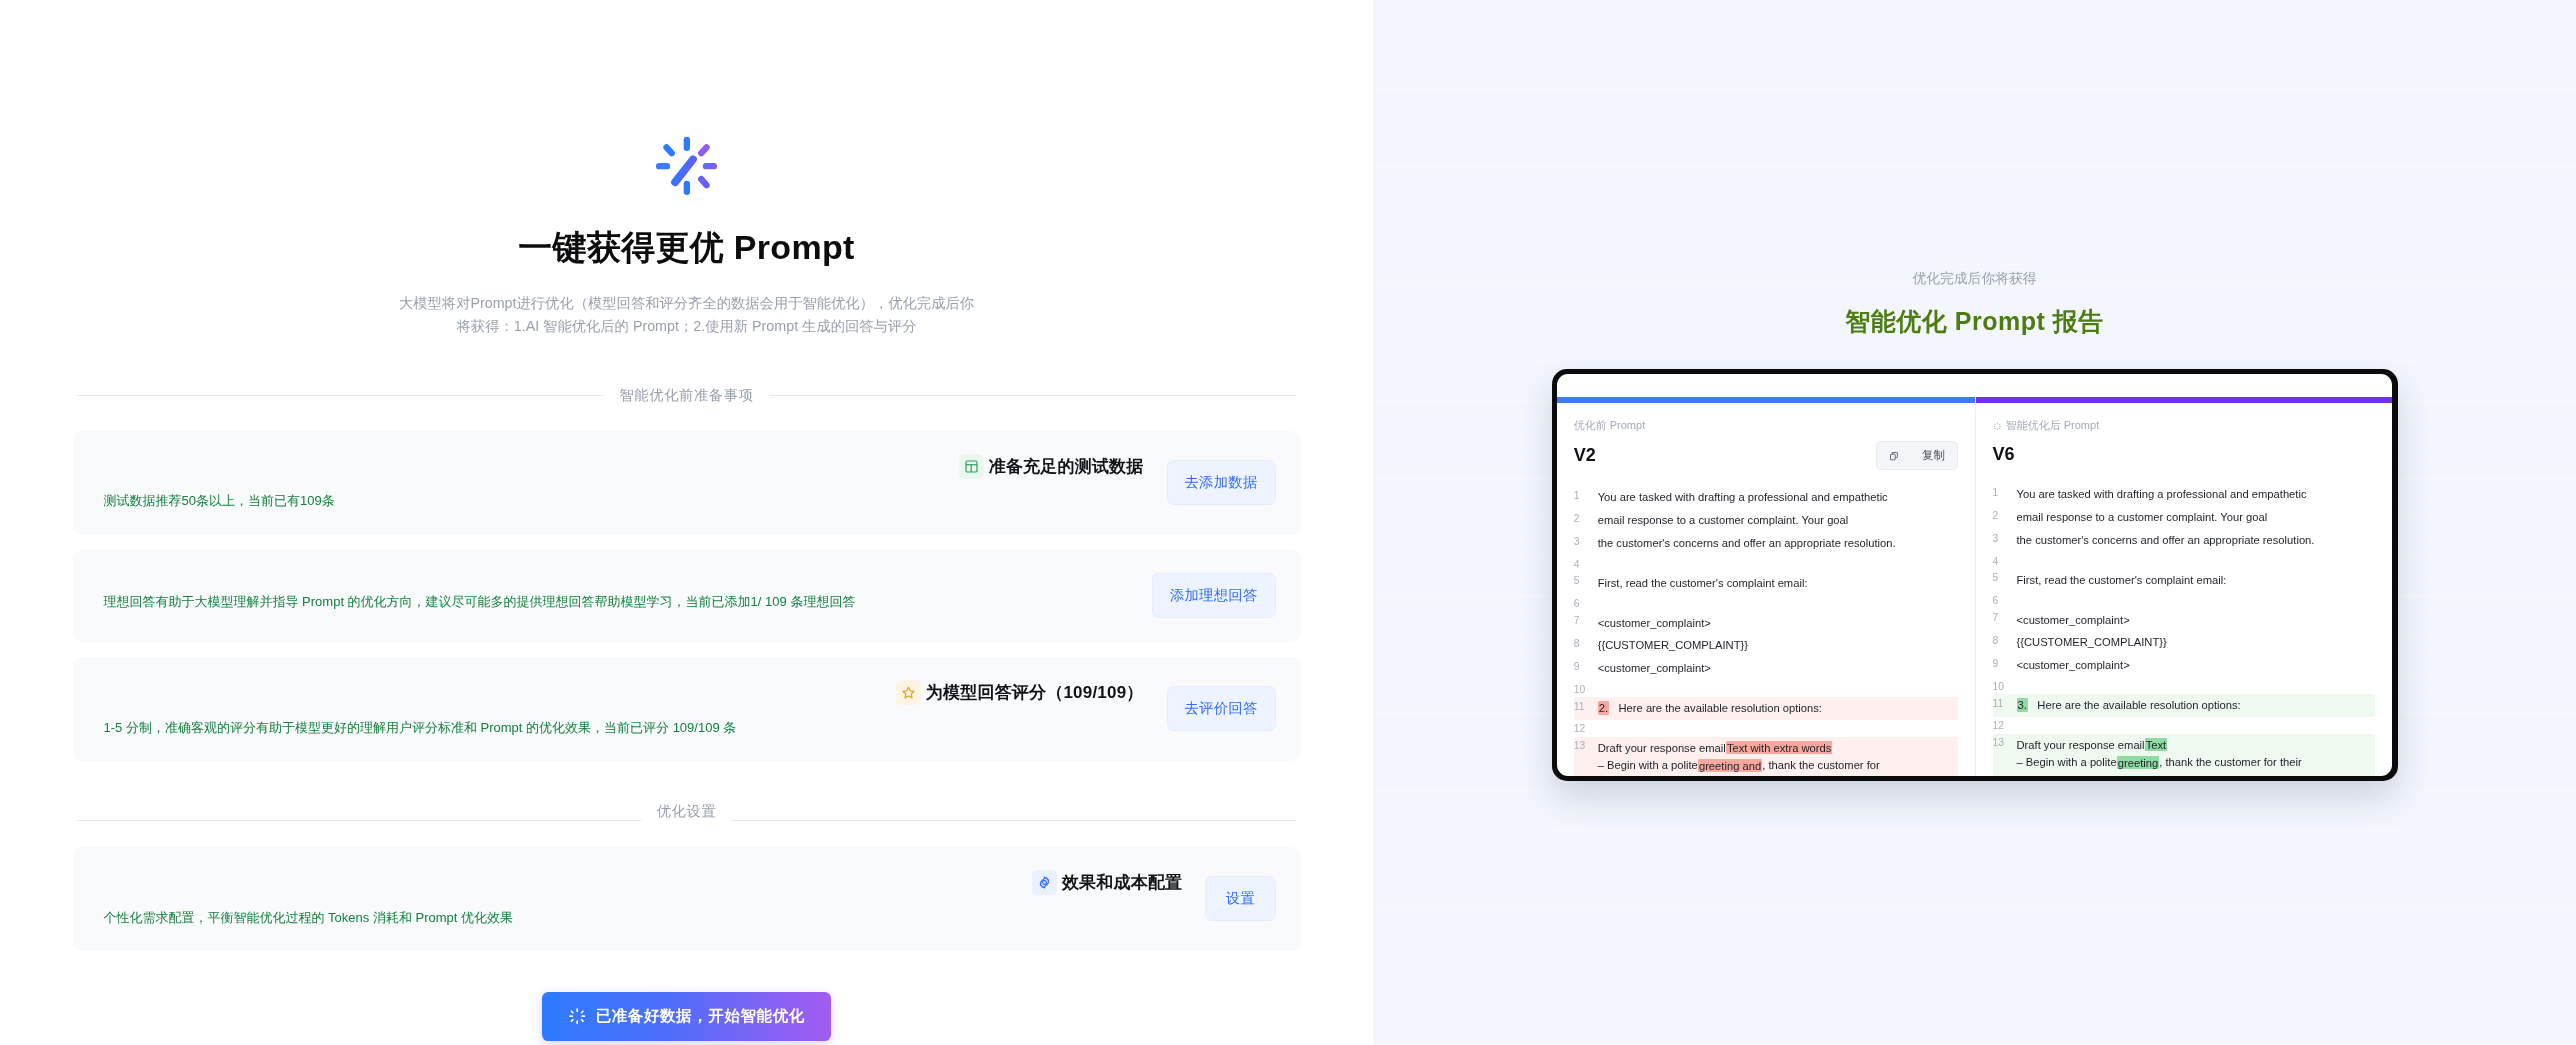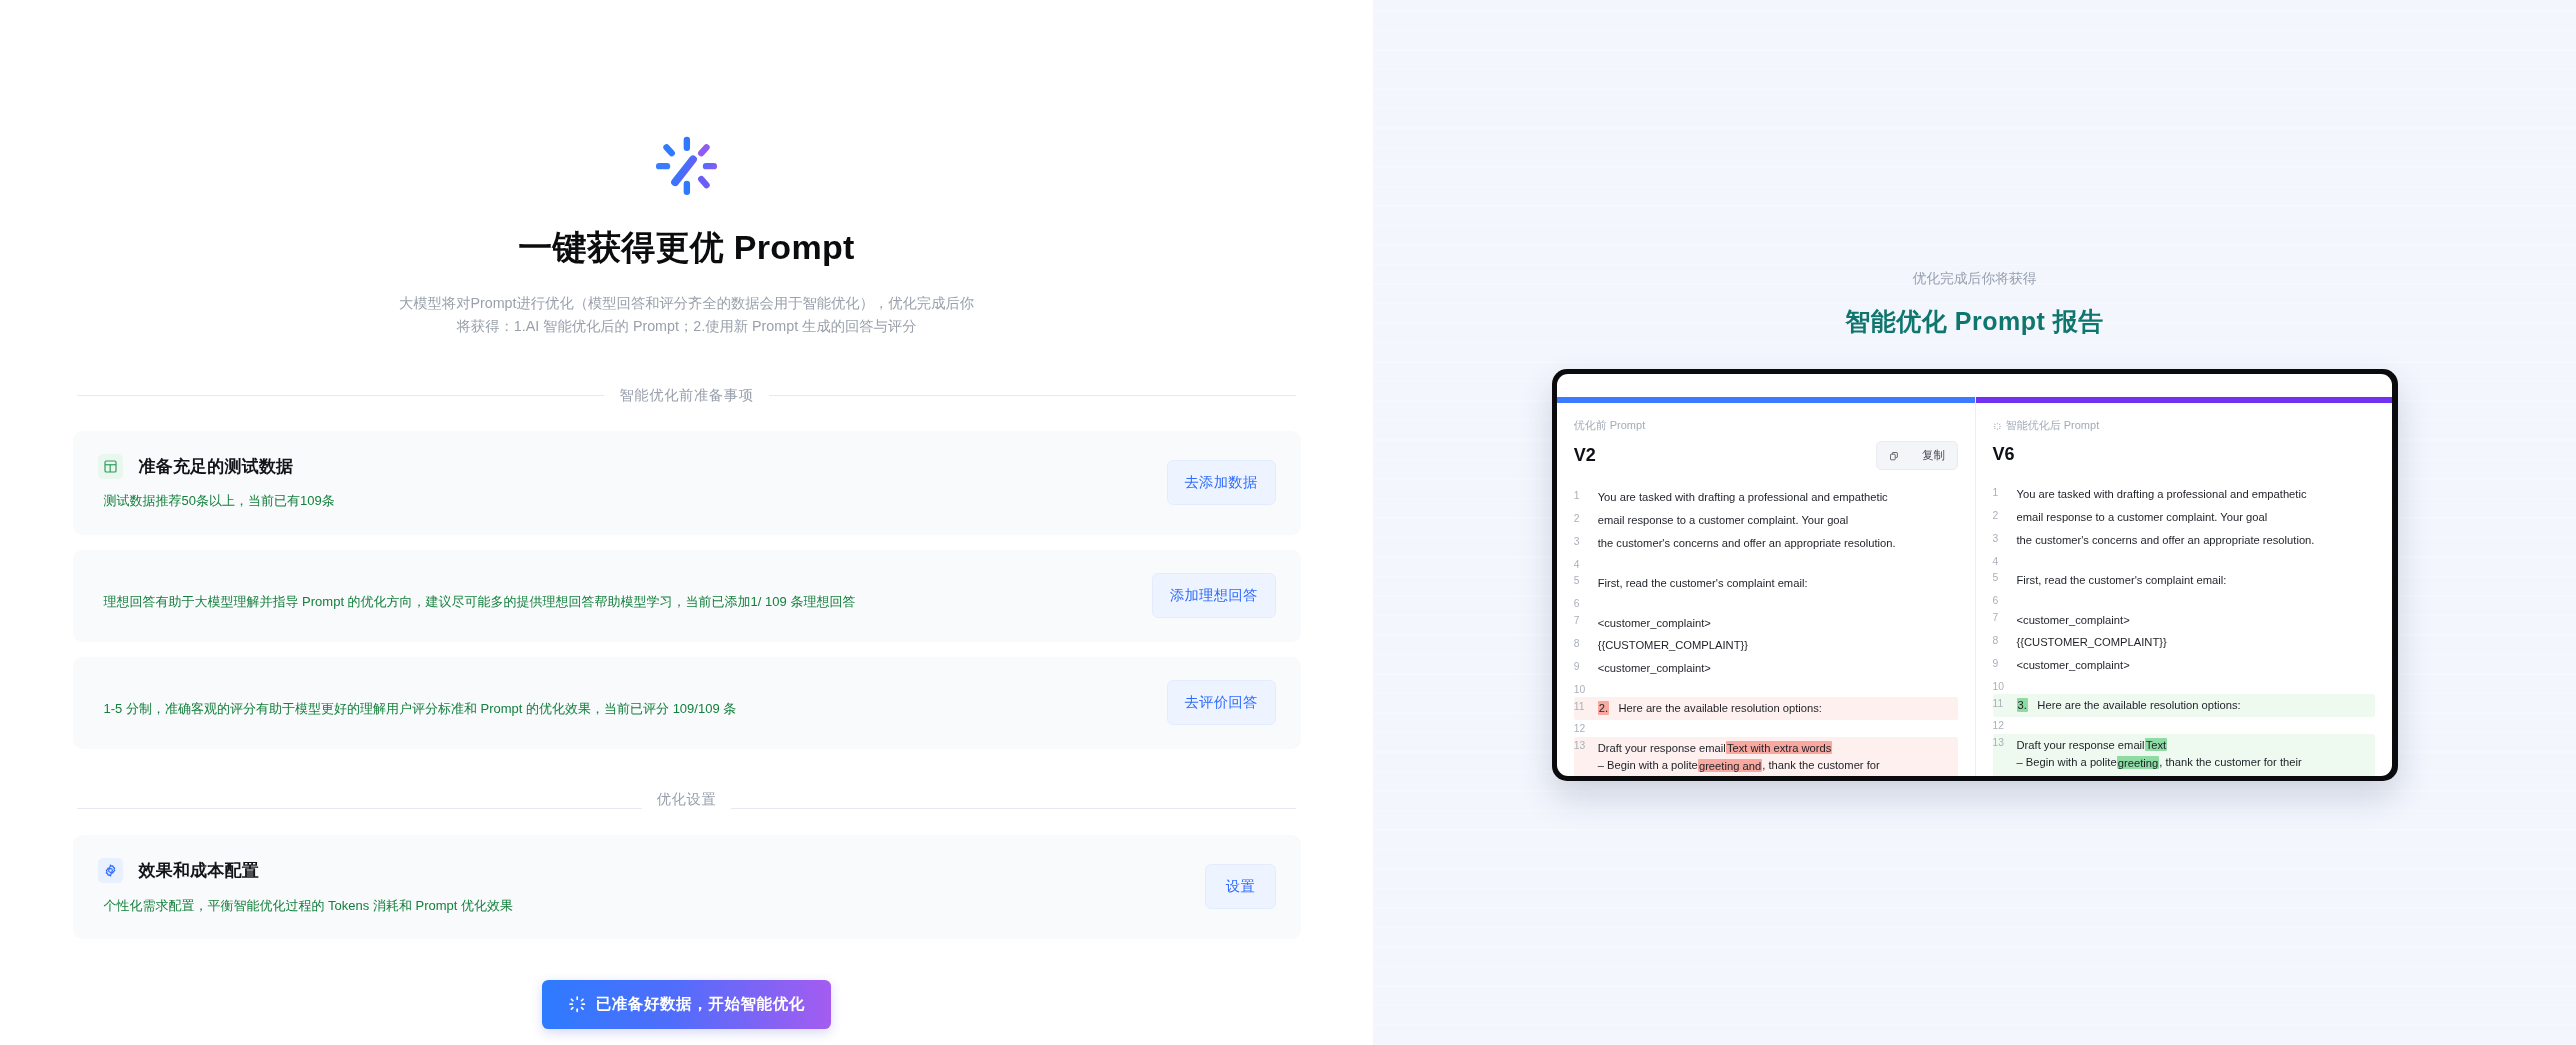--- a/index.html
+++ b/index.html
@@ -56,21 +56,21 @@
   
   .card {
     background: #f8fafc;
     border-radius: 9.2px;
     padding: 23px 25px 24px 25px;
     display: flex; align-items: center;
     margin-bottom: 15px;
     min-height: 87px;
   }
   .card-body { flex: 1; min-width: 0; }
-  .card-head { display: flex; align-items: center; gap: 16px; }
+  .card-head { display: flex; align-items: center; gap: 5px; justify-content: flex-end; }
   .ico-box {
     width: 25px; height: 25px; border-radius: 5.2px;
     display: flex; align-items: center; justify-content: center;
     flex: 0 0 25px;
   }
   .ico-box svg { display: block; }
   .ico-green { background: #e9f7ee; }
   .ico-red   { background: #fdeeee; }
   .ico-amber { background: #fdf4e3; }
   .ico-blue  { background: #e9f0ff; }
@@ -124,21 +124,21 @@
     content: "";
     position: absolute; inset: 0;
     background:
       repeating-linear-gradient(0deg, rgba(255,255,255,.55) 0 1.1px, rgba(255,255,255,0) 1.1px 19.5px);
     opacity: .5;
     pointer-events: none;
   }
   .right-inner { position: relative; padding-top: 270px; }
   .r-sub { text-align:center; font-size: 13.8px; color: #98a0ae; }
   .r-title {
-    text-align:center; font-size: 25px; font-weight: 700; color: #0f766e;
+    text-align:center; font-size: 25px; font-weight: 700; color: #4d7c0f;
     margin-top: 17px; letter-spacing: 0.5px;
   }
 
   
   .device {
     width: 846px; margin: 31px auto 0 auto;
     background: #0b0b0d;
     border-radius: 15px;
     padding: 5.2px;
     box-shadow: 0 16px 34px rgba(35,48,90,.18);
@@ -260,20 +260,28 @@
         <div class="card-body">
           <div class="card-desc">理想回答有助于大模型理解并指导 Prompt 的优化方向，建议尽可能多的提供理想回答帮助模型学习，当前已添加1/ 109 条理想回答</div>
         </div>
         <div class="card-action">
           <button class="btn-light">添加理想回答</button>
         </div>
       </div>
 
       <div class="card">
         <div class="card-body">
+          <div class="card-head">
+            <span class="ico-box ico-amber">
+              <svg width="15" height="15" viewBox="0 0 24 24" fill="none" stroke="#e2a318" stroke-width="1.9" stroke-linejoin="round">
+                <polygon points="12,3.6 14.7,9.3 21,10.1 16.4,14.4 17.6,20.6 12,17.5 6.4,20.6 7.6,14.4 3,10.1 9.3,9.3"></polygon>
+              </svg>
+            </span>
+            <span class="card-title">为模型回答评分（109/109）</span>
+          </div>
           <div class="card-desc">1-5 分制，准确客观的评分有助于模型更好的理解用户评分标准和 Prompt 的优化效果，当前已评分 109/109 条</div>
         </div>
         <div class="card-action">
           <button class="btn-light">去评价回答</button>
         </div>
       </div>
 
       <div class="divider" style="margin-top:41px;align-items:flex-end;">
         <div class="line"></div>
         <div class="dlabel">优化设置</div>

